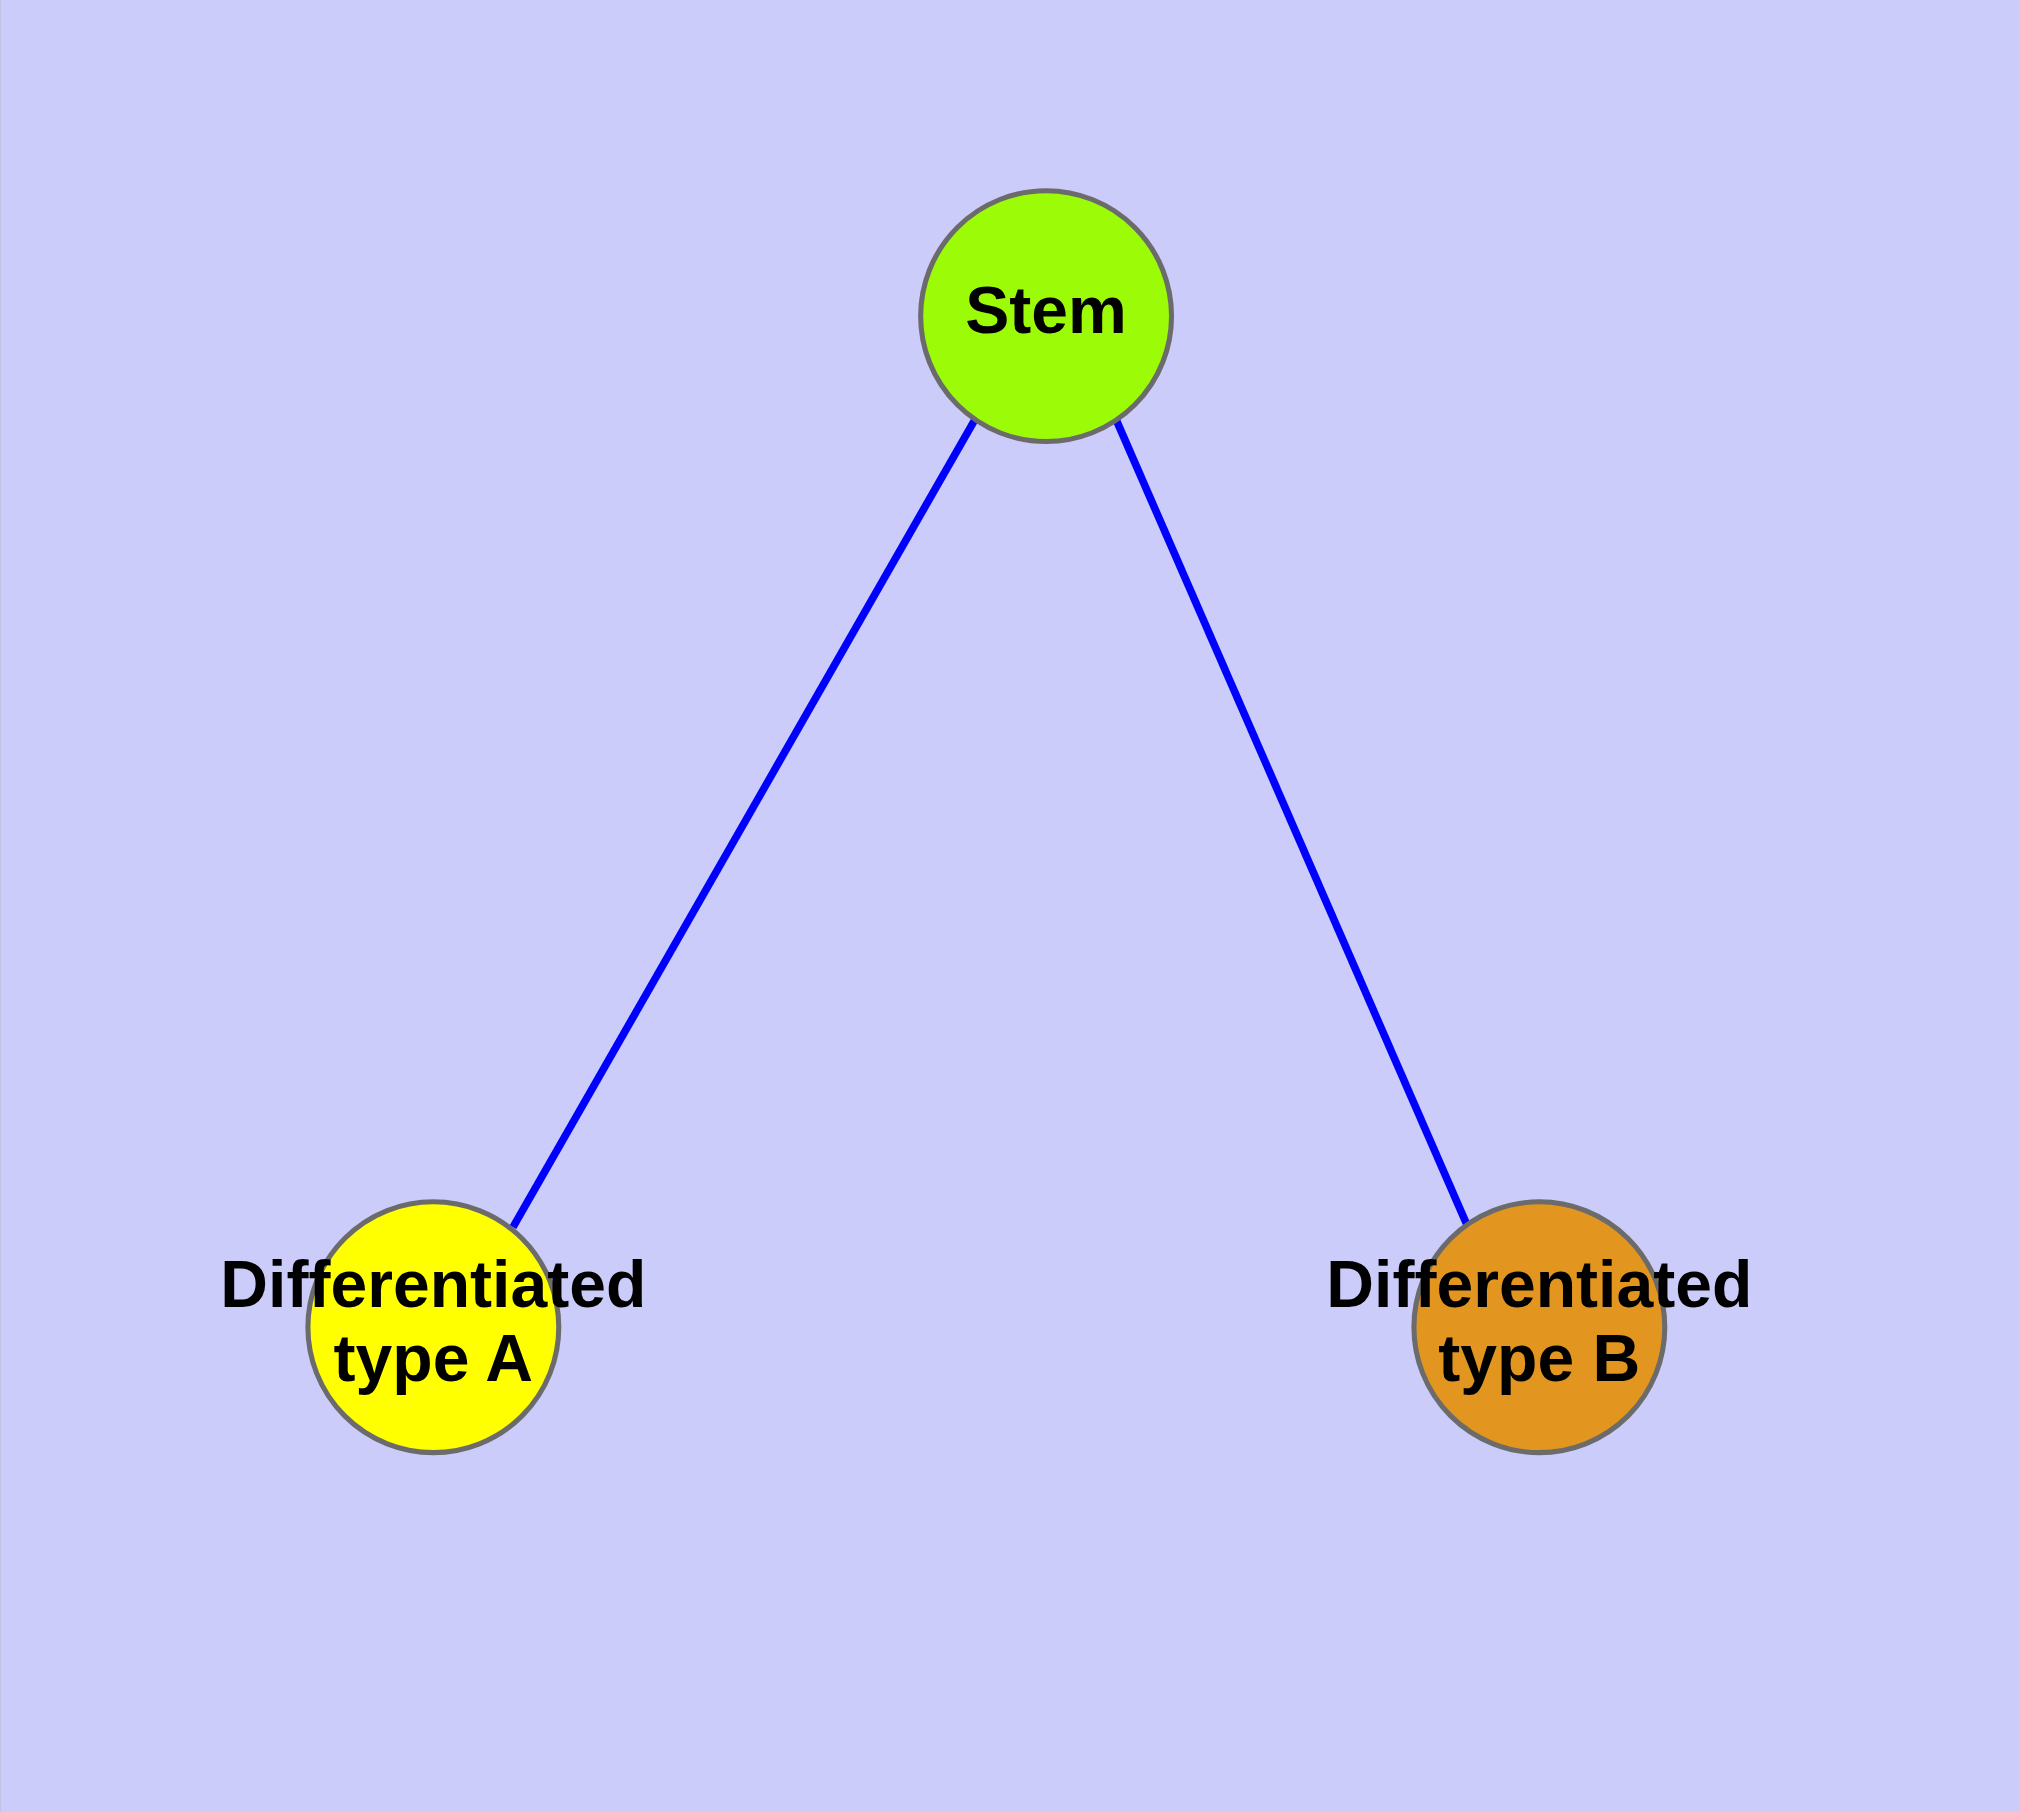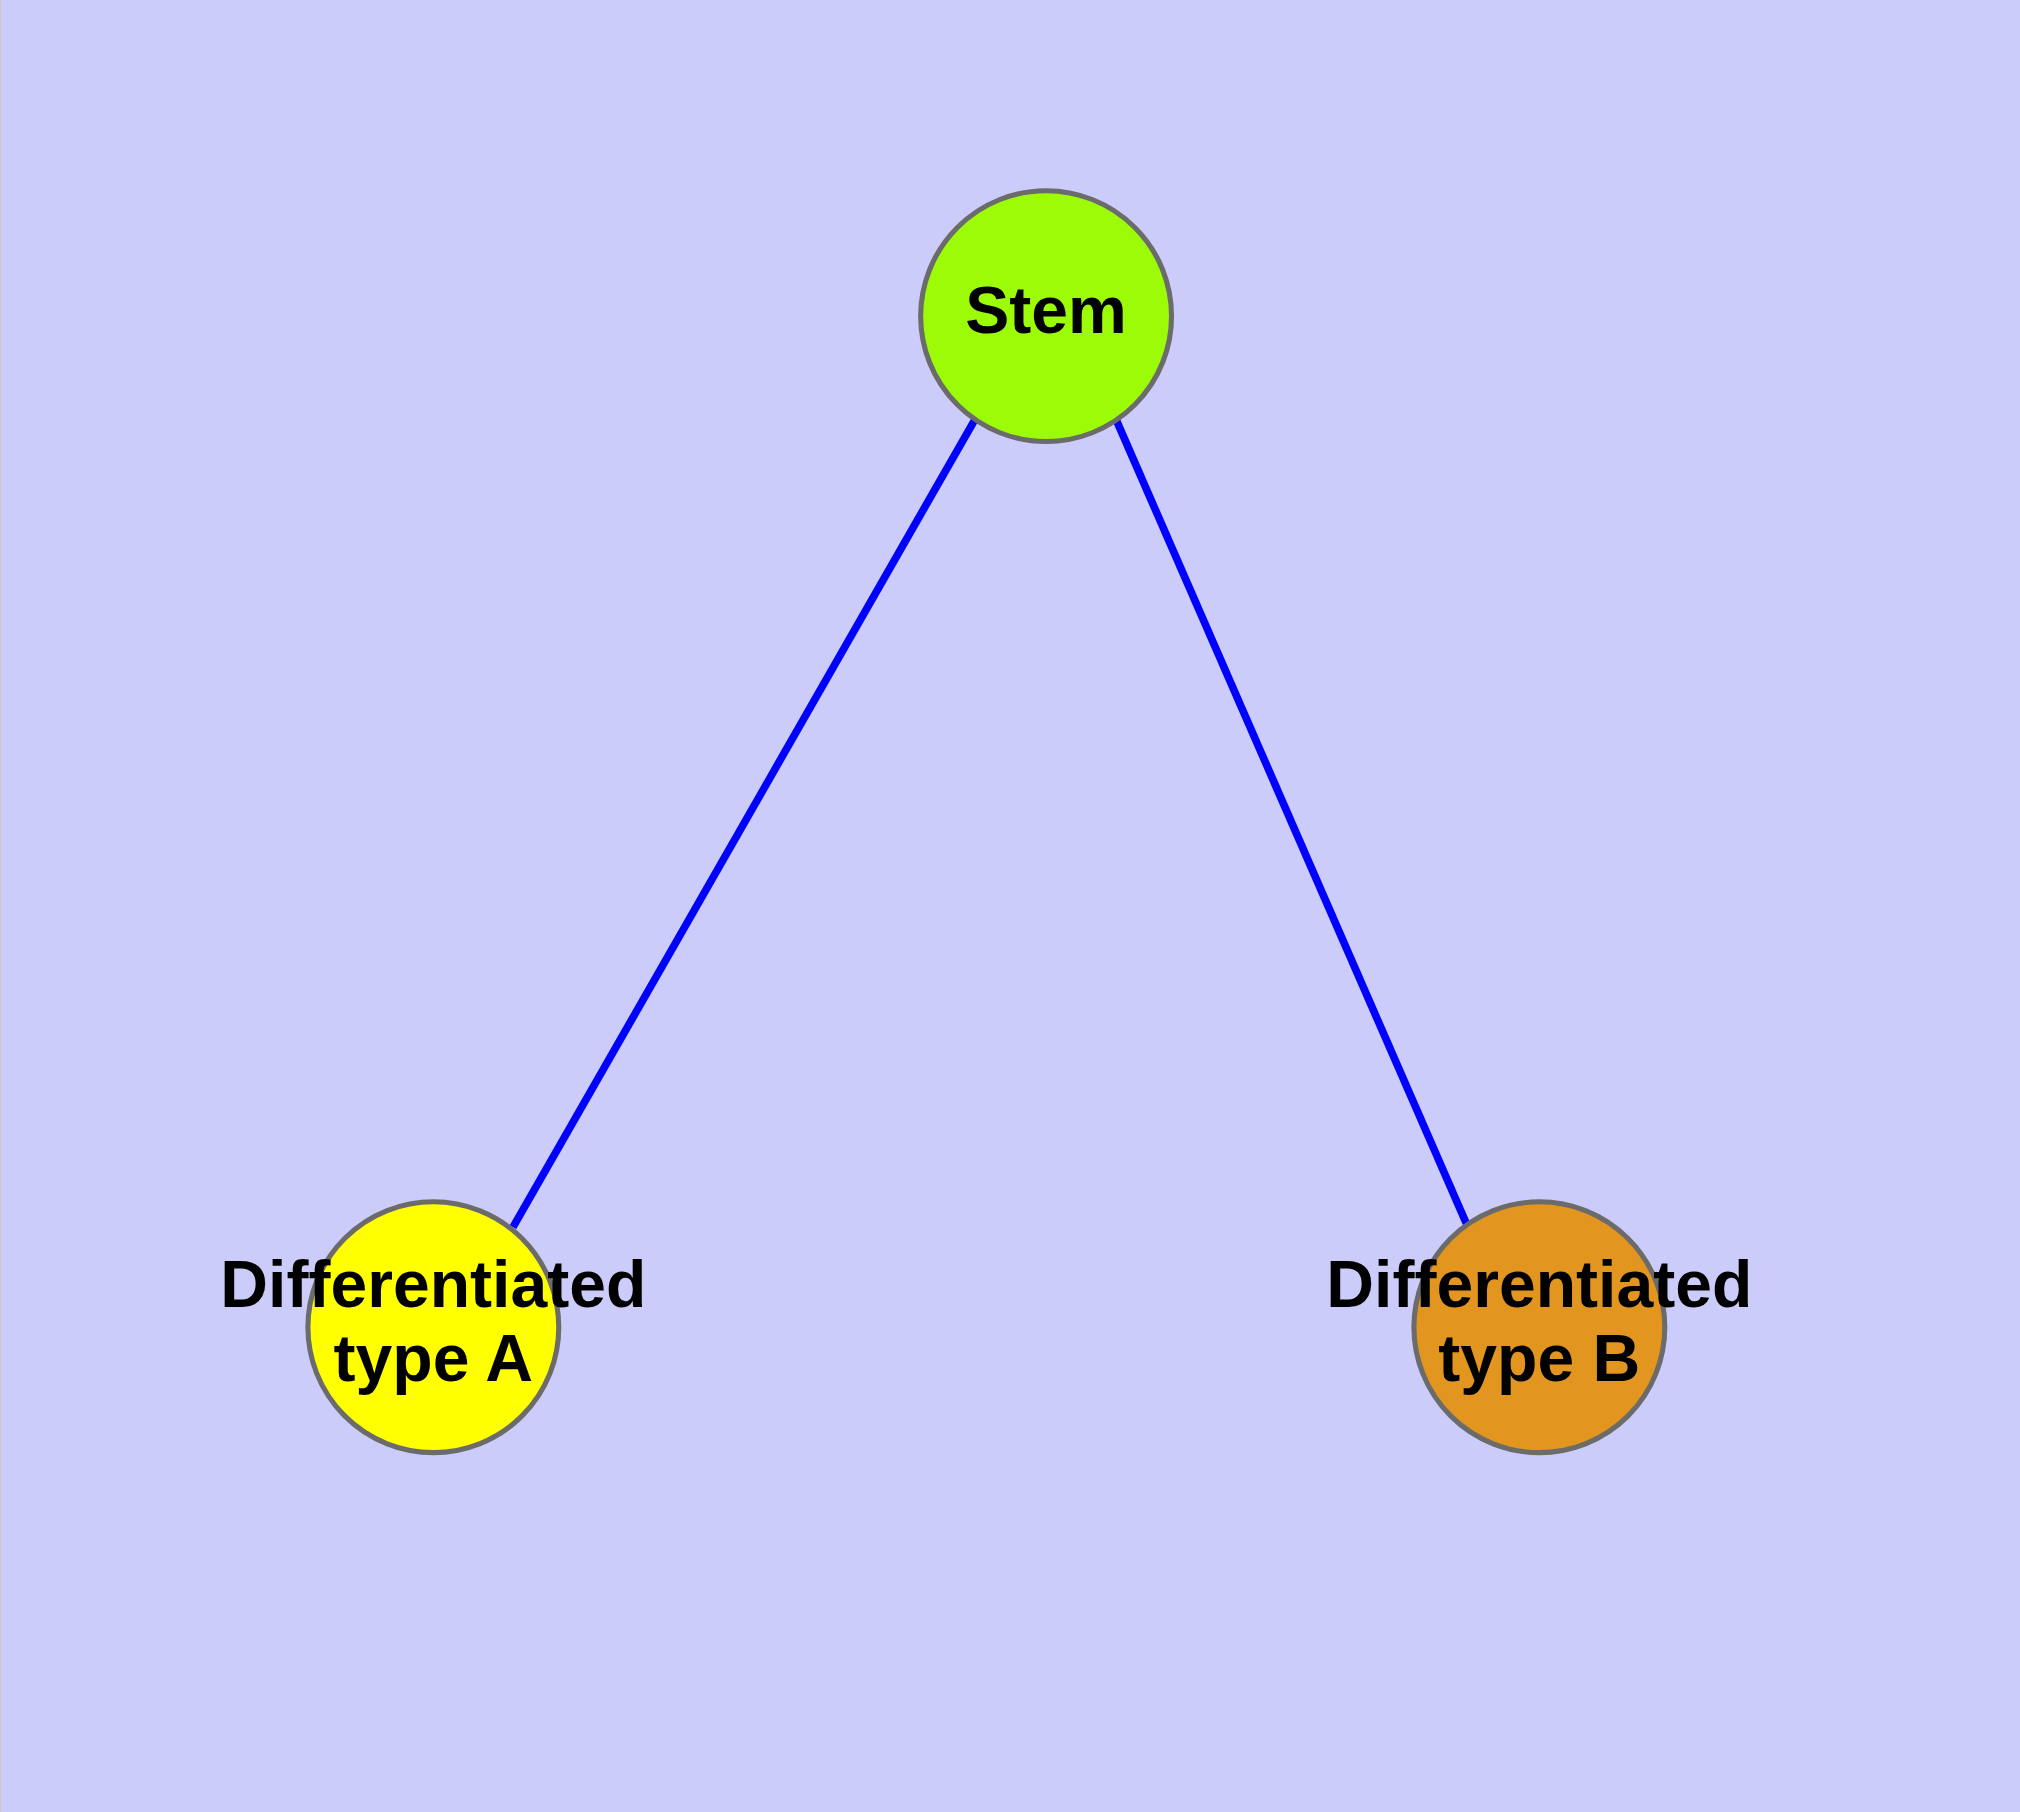--- a/index.html
+++ b/index.html
@@ -33,21 +33,21 @@
     font-weight: bold;
     fill: #000000;
     text-anchor: middle;
     dominant-baseline: middle;
     white-space: pre;
   }
 </style>
 </head>
 <body style="width: 2021px; height: 1812px;">
 
-<div id="graph-canvas" style="width: 2021px; height: 1812px; background: #eab308;">
+<div id="graph-canvas" style="width: 2021px; height: 1812px; background: #a3a3a3;">
   <svg id="graph-svg" viewBox="0 0 2384 2138" xmlns="http://www.w3.org/2000/svg" style="width: 2021px; height: 1812px;">
 
     <rect id="bg-rect" x="0" y="0" width="2384" height="2138" fill="#ccccfa"></rect>
 
     <g id="edge-layer">
       <line id="edge-0" stroke-linecap="butt" x1="1150" y1="495" x2="605" y2="1448" stroke="#0000ff" stroke-width="9"></line>
       <line id="edge-1" stroke-linecap="butt" x1="1317" y1="496" x2="1730" y2="1444" stroke="#0000ff" stroke-width="9"></line>
     </g>
 
     <g id="node-layer">

